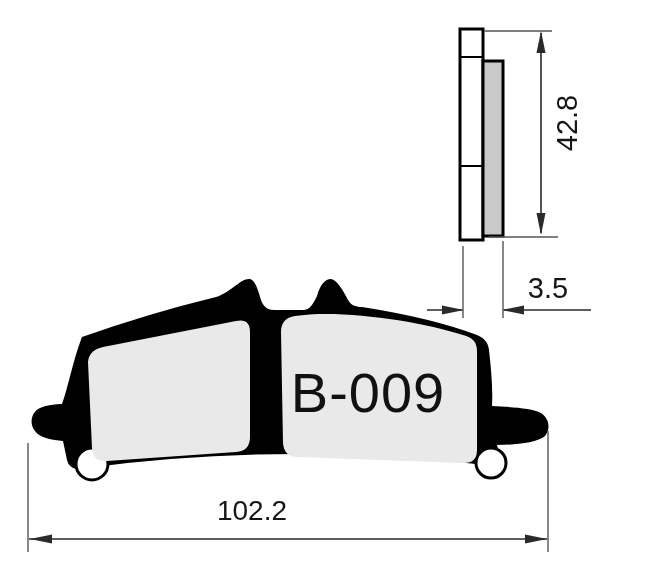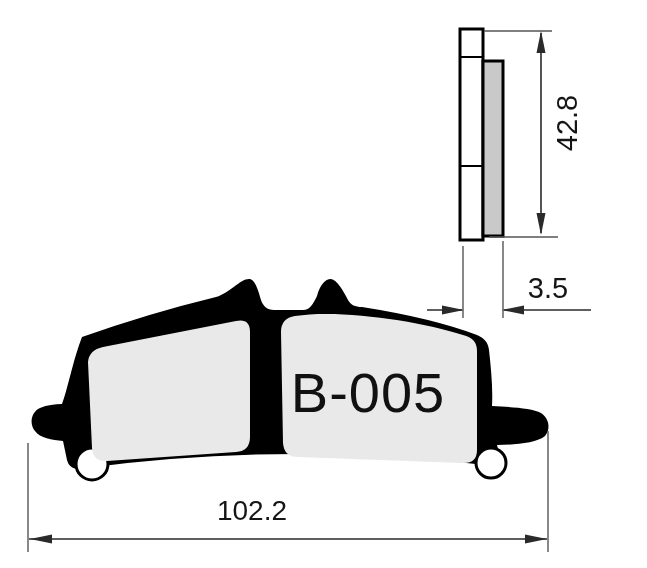--- a/index.html
+++ b/index.html
@@ -123,20 +123,20 @@
 
     <g>
       <line class="ext" x1="28" y1="443" x2="28" y2="552"></line>
       <line class="ext" x1="548" y1="431" x2="548" y2="552"></line>
       <line class="dim" x1="29" y1="539" x2="547" y2="539"></line>
       <polygon class="arrow" points="30,539 52,534.5 52,543.5"></polygon>
       <polygon class="arrow" points="547,539 525,534.5 525,543.5"></polygon>
     </g>
   </svg>
 
-  <div class="label part-label">B-005</div>
+  <div class="label part-label">B-009</div>
 
   <div class="label dim-text dim-height">42.8</div>
 
   <div class="label dim-text dim-thickness">3.5</div>
 
   <div class="label dim-text dim-width">102.2</div>
 </div>
 
 </body></html>

